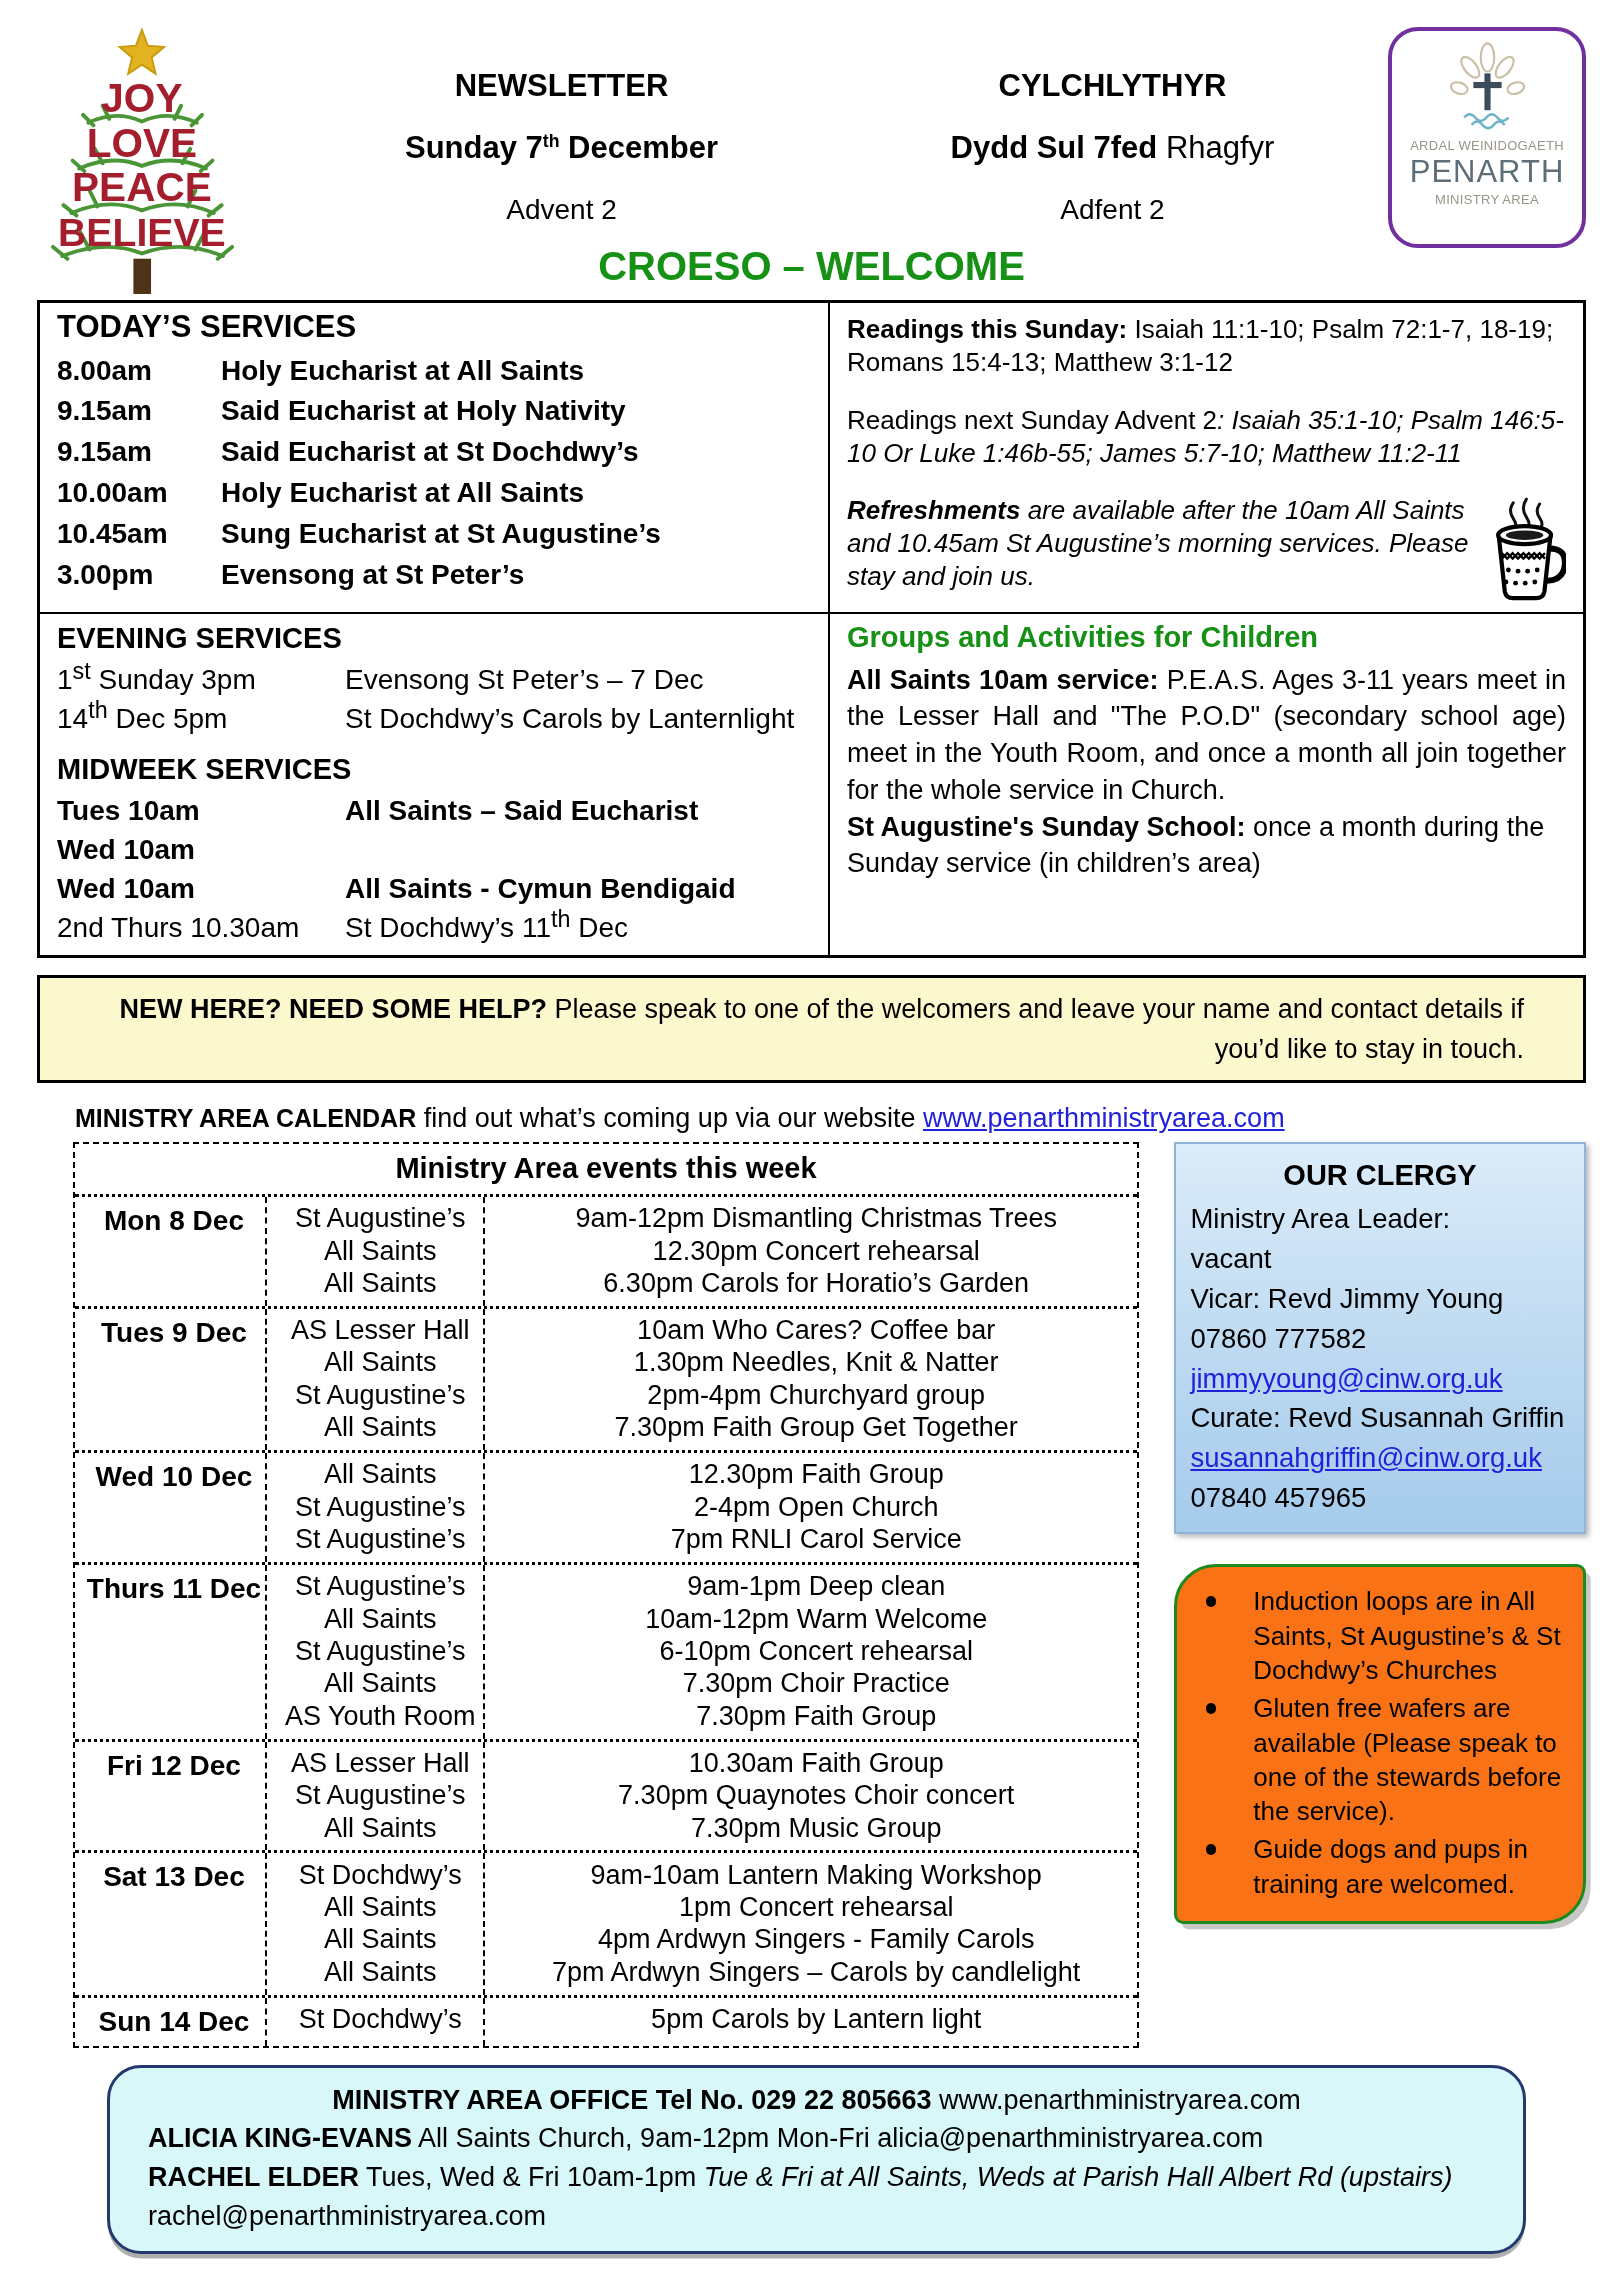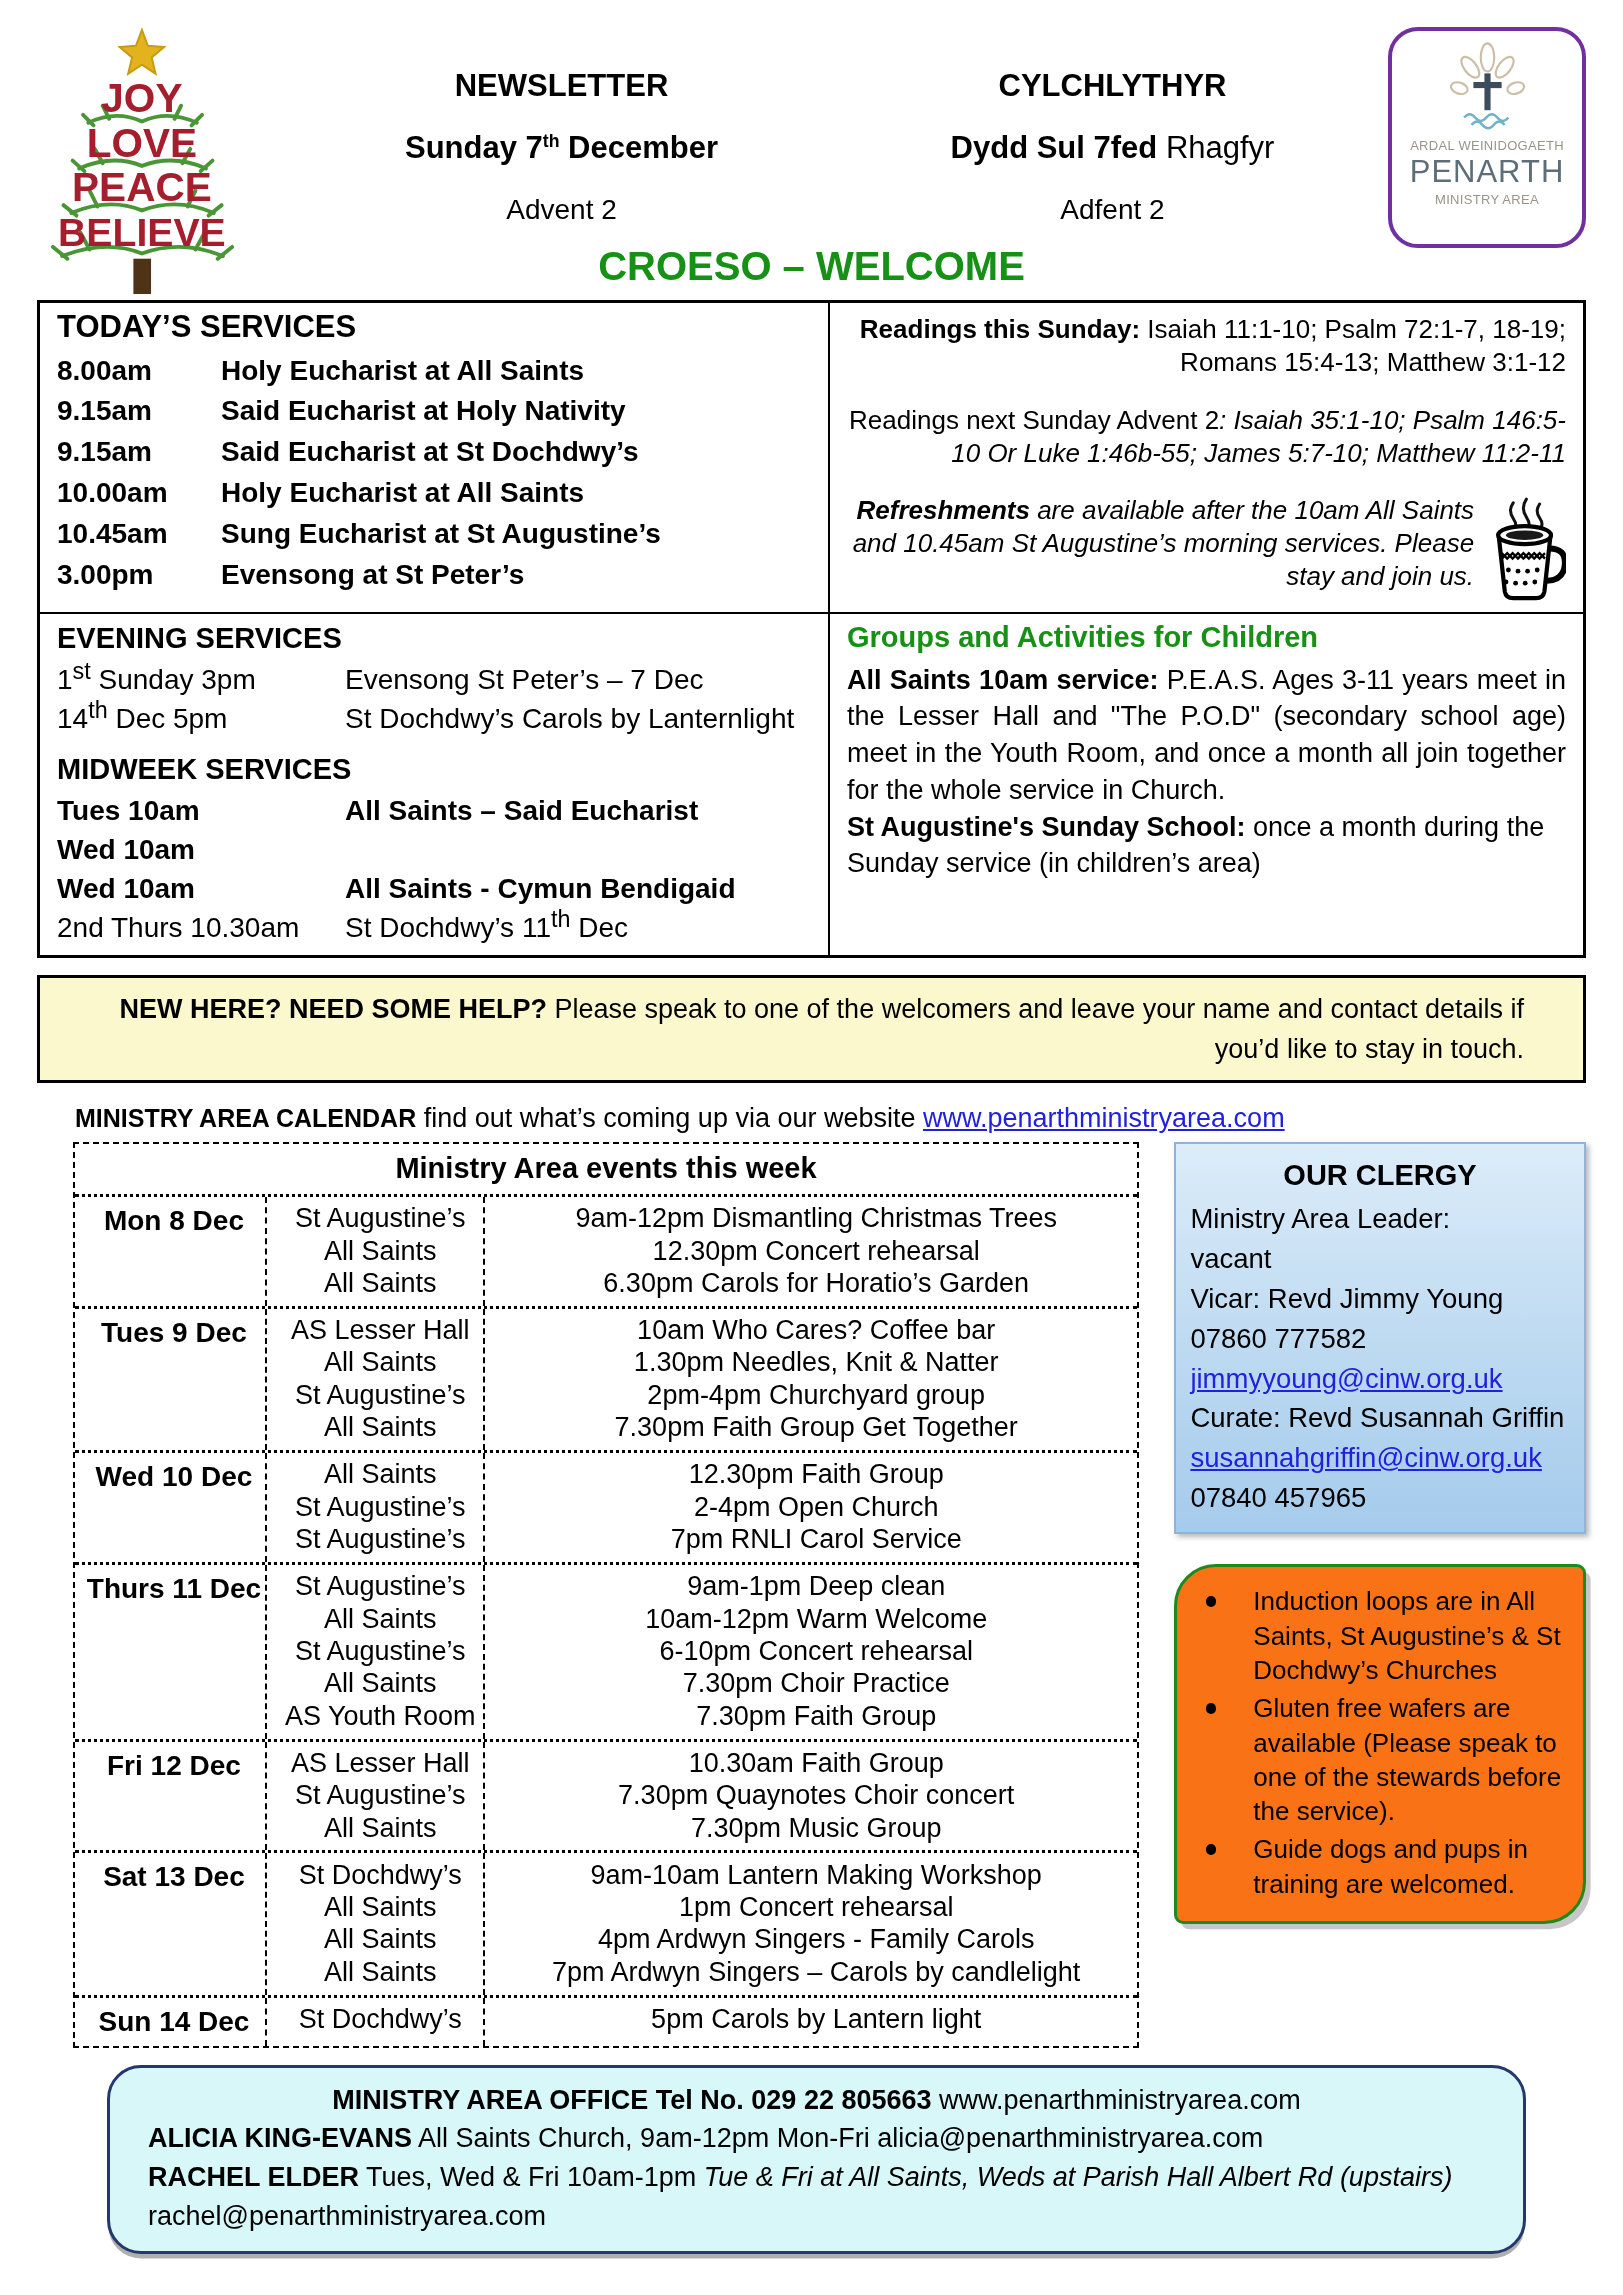--- a/index.html
+++ b/index.html
@@ -34,21 +34,21 @@
   
   .svc { margin:7.9px 37px 0 37px; border:3.3px solid #000; display:grid; grid-template-columns:51.2% 48.8%; }
   .cell { padding:3.9px 17px 7.9px 17px; }
   .div-r { border-right:2.6px solid #000; }
   .div-b { border-bottom:2.6px solid #000; }
   .svc-title { font-size:31px; font-weight:700; margin:2.6px 0 5.2px; }
   .svc-row { display:flex; font-size:28px; font-weight:700; line-height:1.46; }
   .svc-time { width:164px; flex:none; }
 
   .readings { font-size:26px; line-height:1.26; padding-top:10.5px; }
-  .readings p { margin:0;text-align:right; }
+  .readings p { margin:0; }
   .readings .gap { margin-top:25px; }
   .it { font-style:italic; }
   .bi { font-style:italic; font-weight:700; }
   .mug { float:right; width:84px; height:107px; margin:2.6px 0 0 7.9px; }
 
   .eve-title { font-size:29px; font-weight:700; margin:3.9px 0 5.2px; }
   .eve-row { display:flex; font-size:28px; line-height:1.4; }
   .eve-time { width:288px; flex:none; }
   .bold { font-weight:700; }
   .mw-title { margin-top:14.4px; }

